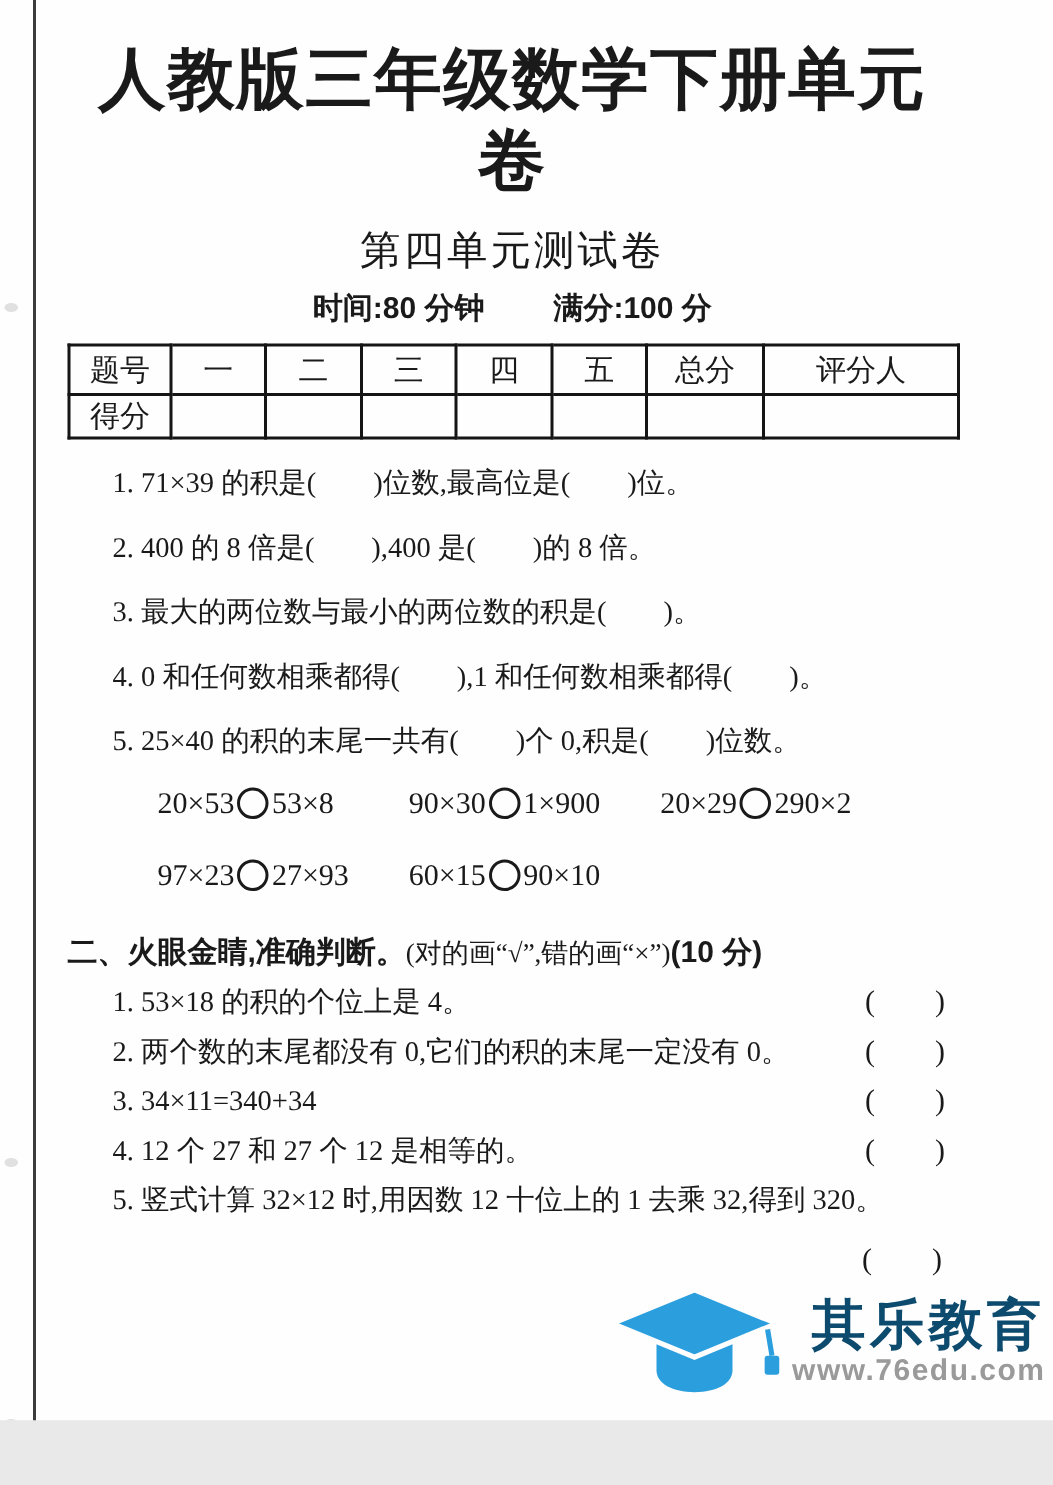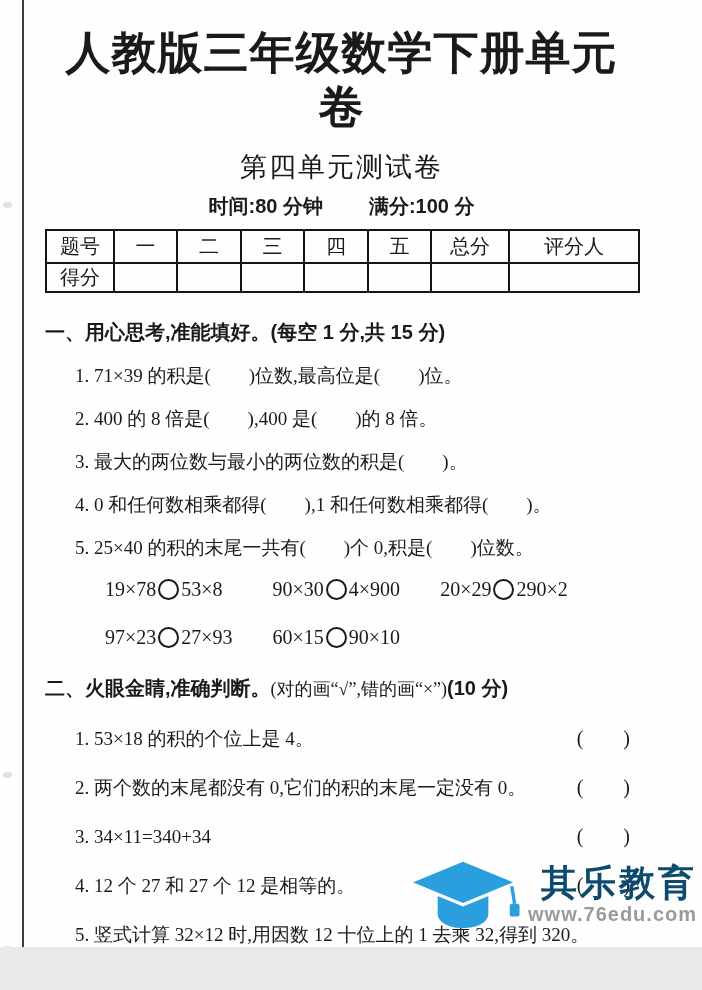--- a/index.html
+++ b/index.html
@@ -91,21 +91,21 @@
   .cmp-item { white-space:nowrap; }
   .cmp-circle {
     display:inline-block;
     width:21px; height:21px;
     border:2px solid #1a1a1a;
     border-radius:50%;
     vertical-align:-4px;
     margin:0 2px;
   }
   .q-row {
-    margin-top:22px;
+    margin-top:6px;
     padding-left:30px; padding-right:8px;
     font-size:19px; line-height:27px;
     display:flex;
     justify-content:space-between;
     align-items:baseline;
   }
   .bracket { white-space:pre; font-size:20px; }
   .bracket-row {
     position:relative; z-index:5;
     margin-top:12px;
@@ -180,33 +180,30 @@
         <td></td>
         <td></td>
         <td></td>
         <td></td>
         <td></td>
         <td></td>
       </tr>
     </tbody>
       </table>
 
-    <div class="sec-heading">
-      <span>一、用心思考,准能填好。</span><span>(每空 1 分,共 15 分)</span>
-    </div>
 
     <div class="q-line">1. 71×39 的积是(　　)位数,最高位是(　　)位。</div>
     <div class="q-line">2. 400 的 8 倍是(　　),400 是(　　)的 8 倍。</div>
     <div class="q-line">3. 最大的两位数与最小的两位数的积是(　　)。</div>
     <div class="q-line">4. 0 和任何数相乘都得(　　),1 和任何数相乘都得(　　)。</div>
     <div class="q-line">5. 25×40 的积的末尾一共有(　　)个 0,积是(　　)位数。</div>
 
     <div class="cmp-grid">
-      <div class="cmp-item"><span>19×78</span><span class="cmp-circle"></span><span>53×8</span></div>
-      <div class="cmp-item"><span>90×30</span><span class="cmp-circle"></span><span>4×900</span></div>
+      <div class="cmp-item"><span>20×53</span><span class="cmp-circle"></span><span>53×8</span></div>
+      <div class="cmp-item"><span>90×30</span><span class="cmp-circle"></span><span>1×900</span></div>
       <div class="cmp-item"><span>20×29</span><span class="cmp-circle"></span><span>290×2</span></div>
       <div class="cmp-item"><span>97×23</span><span class="cmp-circle"></span><span>27×93</span></div>
       <div class="cmp-item"><span>60×15</span><span class="cmp-circle"></span><span>90×10</span></div>
     </div>
 
     <div class="sec-heading">
       <span>二、火眼金睛,准确判断。</span><span class="note">(对的画“√”,错的画“×”)</span><span>(10 分)</span>
     </div>
 
     <div class="q-row">

